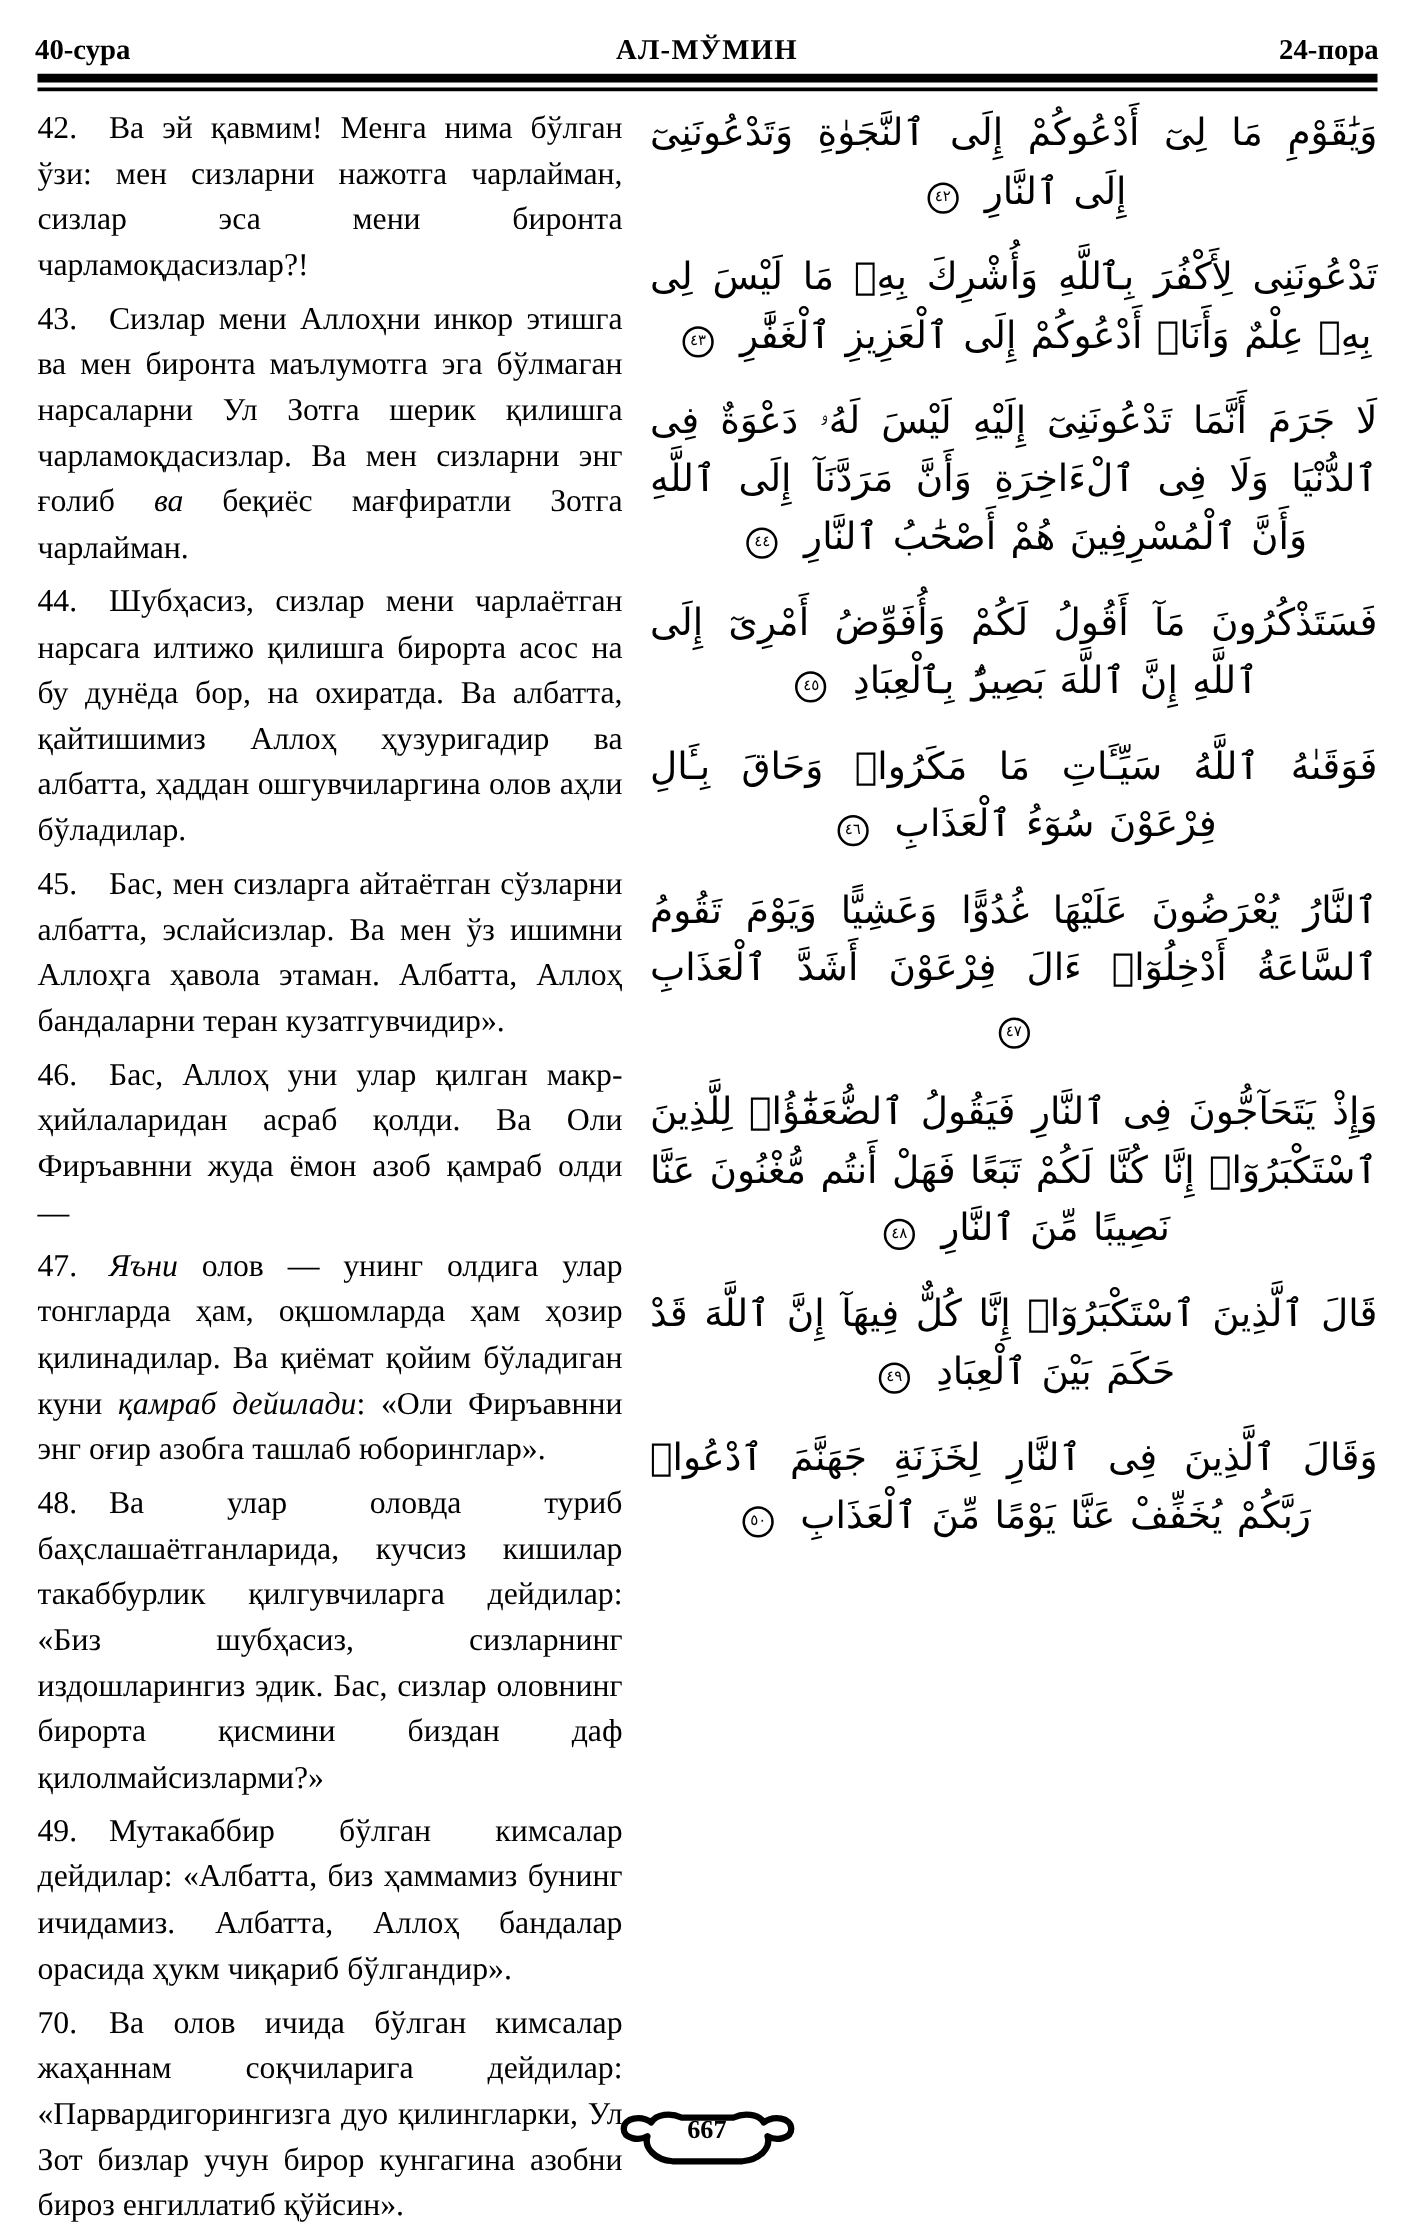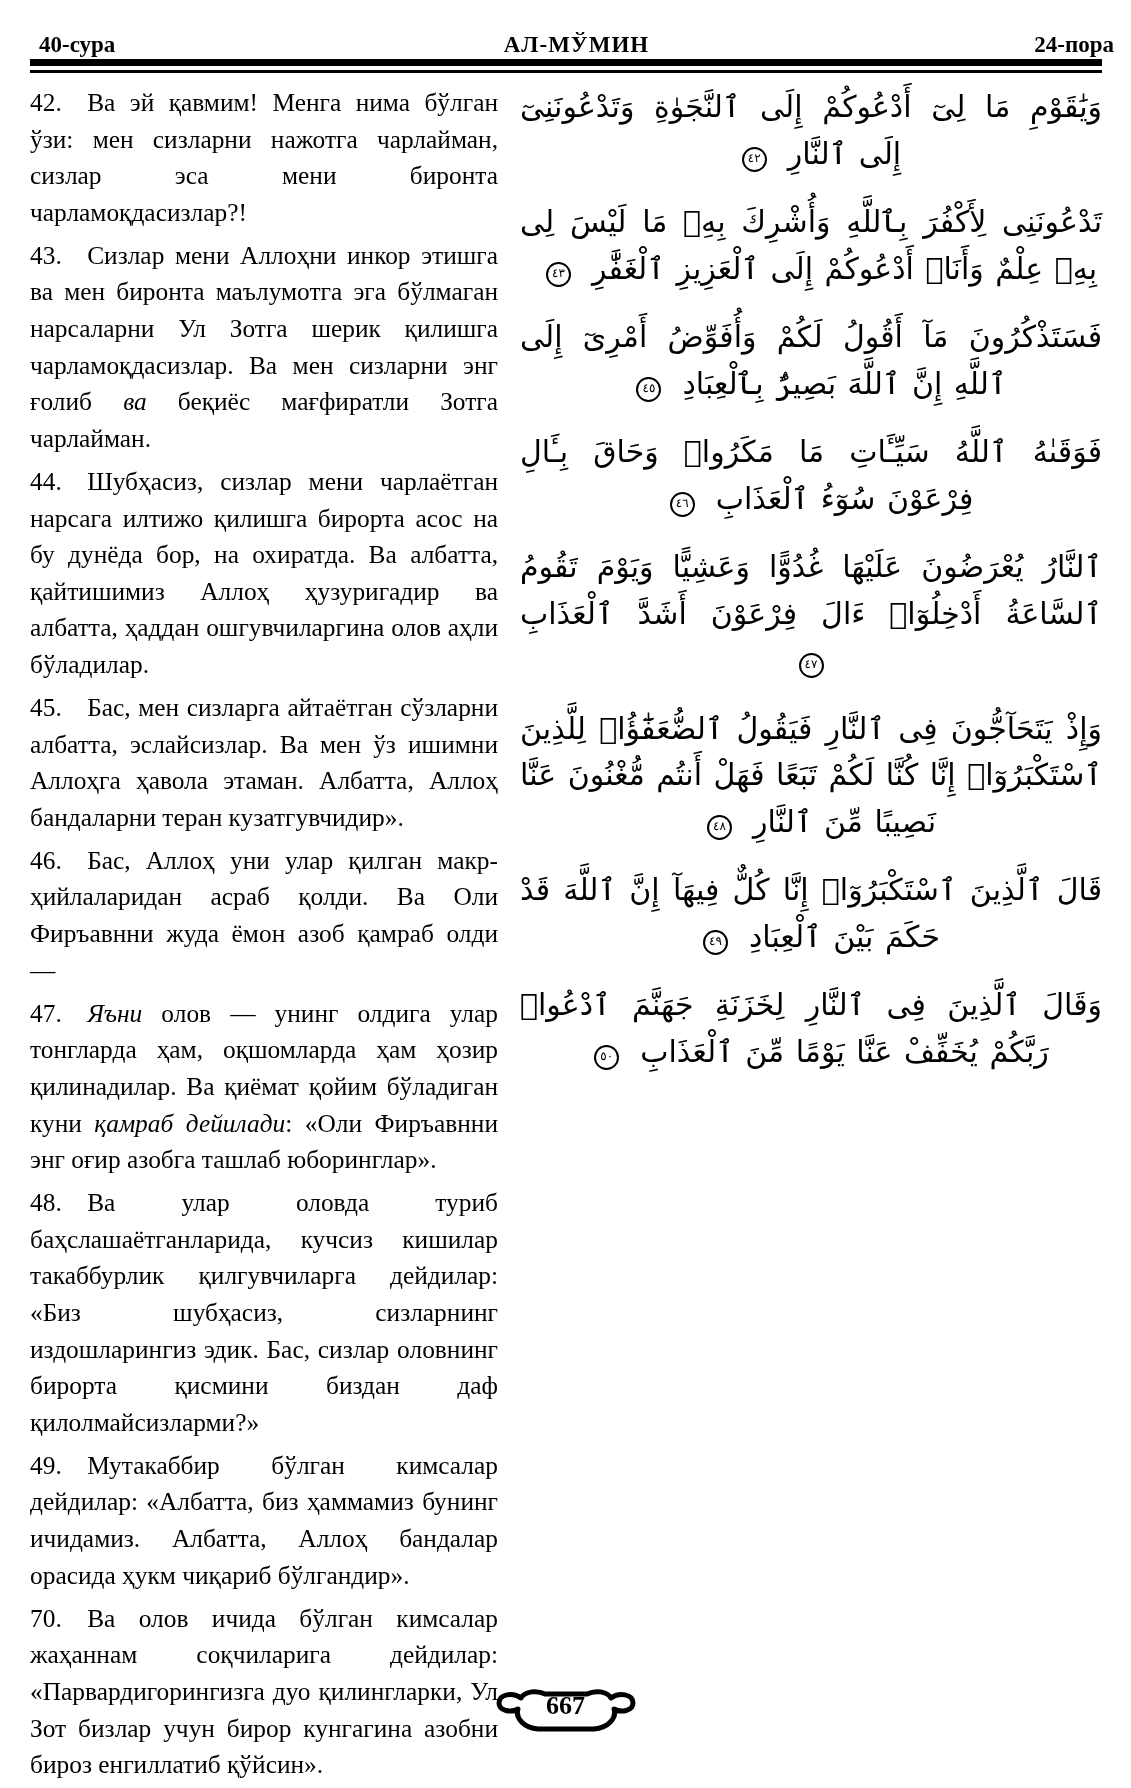--- a/index.html
+++ b/index.html
@@ -19,26 +19,26 @@
   .page {
     position: absolute;
     left: 0; top: 0;
     width: 1131px;
     height: 1788px;
   }
 
   
   .header {
     position: absolute;
-    left: 39px;
+    left: 28px;
     top: 22px;
     width: 1075px;
     height: 36px;
     display: flex;
-    align-items: flex-end;
+    align-items: center;
     justify-content: space-between;
     font-weight: bold;
     font-size: 23px;
     letter-spacing: 0px;
   }
   .header .hdr-left   { text-align: left; }
   .header .hdr-center {
     position: absolute;
     left: 0; right: 0;
     text-align: center;
@@ -140,21 +140,21 @@
     width: 150px;
     height: 46px;
   }
   .folio-ornament svg { display: block; }
   .folio-num {
     position: absolute;
     left: 0;
     top: 3px;
     width: 150px;
     text-align: center;
-    font-size: 26px;
+    font-size: 21px;
     font-weight: bold;
     font-family: "Liberation Serif", serif;
   }
 </style>
 </head>
 <body>
 
 <div class="page">
 
   <div class="header">
@@ -175,20 +175,21 @@
         <p><span class="vnum">46.</span>  <span>Бас, Аллоҳ уни улар қилган макр-ҳийлаларидан асраб қолди. Ва Оли Фиръавнни жуда ёмон азоб қамраб олди —</span></p>
         <p><span class="vnum">47.</span>  <i>Яъни</i><span> олов — унинг олдига улар тонгларда ҳам, оқшомларда ҳам ҳозир қилинадилар. Ва қиёмат қойим бўладиган куни </span><i>қамраб дейилади</i><span>: «Оли Фиръавнни энг оғир азобга ташлаб юборинглар».</span></p>
         <p><span class="vnum">48.</span>  <span>Ва улар оловда туриб баҳслашаётганларида, кучсиз кишилар такаббурлик қилгувчиларга дейдилар: «Биз шубҳасиз, сизларнинг издошларингиз эдик. Бас, сизлар оловнинг бирорта қисмини биздан даф қилолмайсизларми?»</span></p>
         <p><span class="vnum">49.</span>  <span>Мутакаббир бўлган кимсалар дейдилар: «Албатта, биз ҳаммамиз бунинг ичидамиз. Албатта, Аллоҳ бандалар орасида ҳукм чиқариб бўлгандир».</span></p>
         <p><span class="vnum">70.</span>  <span>Ва олов ичида бўлган кимсалар жаҳаннам соқчиларига дейдилар: «Парвардигорингизга дуо қилингларки, Ул Зот бизлар учун бирор кунгагина азобни бироз енгиллатиб қўйсин».</span></p>
       </div>
 
     <div class="col-ar" id="ar-col">
         <div class="ayah-block"><span>وَيَٰقَوْمِ مَا لِىٓ أَدْعُوكُمْ إِلَى ٱلنَّجَوٰةِ وَتَدْعُونَنِىٓ إِلَى ٱلنَّارِ</span><span class="ayah-mark">٤٢</span></div>
         <div class="ayah-block"><span>تَدْعُونَنِى لِأَكْفُرَ بِٱللَّهِ وَأُشْرِكَ بِهِۦ مَا لَيْسَ لِى بِهِۦ عِلْمٌ وَأَنَا۠ أَدْعُوكُمْ إِلَى ٱلْعَزِيزِ ٱلْغَفَّٰرِ</span><span class="ayah-mark">٤٣</span></div>
+        <div class="ayah-block"><span>لَا جَرَمَ أَنَّمَا تَدْعُونَنِىٓ إِلَيْهِ لَيْسَ لَهُۥ دَعْوَةٌ فِى ٱلدُّنْيَا وَلَا فِى ٱلْءَاخِرَةِ وَأَنَّ مَرَدَّنَآ إِلَى ٱللَّهِ وَأَنَّ ٱلْمُسْرِفِينَ هُمْ أَصْحَٰبُ ٱلنَّارِ</span><span class="ayah-mark">٤٤</span></div>
         <div class="ayah-block"><span>فَسَتَذْكُرُونَ مَآ أَقُولُ لَكُمْ وَأُفَوِّضُ أَمْرِىٓ إِلَى ٱللَّهِ إِنَّ ٱللَّهَ بَصِيرٌۢ بِٱلْعِبَادِ</span><span class="ayah-mark">٤٥</span></div>
         <div class="ayah-block"><span>فَوَقَىٰهُ ٱللَّهُ سَيِّـَٔاتِ مَا مَكَرُوا۟ وَحَاقَ بِـَٔالِ فِرْعَوْنَ سُوٓءُ ٱلْعَذَابِ</span><span class="ayah-mark">٤٦</span></div>
         <div class="ayah-block"><span>ٱلنَّارُ يُعْرَضُونَ عَلَيْهَا غُدُوًّا وَعَشِيًّا وَيَوْمَ تَقُومُ ٱلسَّاعَةُ أَدْخِلُوٓا۟ ءَالَ فِرْعَوْنَ أَشَدَّ ٱلْعَذَابِ</span><span class="ayah-mark">٤٧</span></div>
         <div class="ayah-block"><span>وَإِذْ يَتَحَآجُّونَ فِى ٱلنَّارِ فَيَقُولُ ٱلضُّعَفَٰٓؤُا۟ لِلَّذِينَ ٱسْتَكْبَرُوٓا۟ إِنَّا كُنَّا لَكُمْ تَبَعًا فَهَلْ أَنتُم مُّغْنُونَ عَنَّا نَصِيبًا مِّنَ ٱلنَّارِ</span><span class="ayah-mark">٤٨</span></div>
         <div class="ayah-block"><span>قَالَ ٱلَّذِينَ ٱسْتَكْبَرُوٓا۟ إِنَّا كُلٌّ فِيهَآ إِنَّ ٱللَّهَ قَدْ حَكَمَ بَيْنَ ٱلْعِبَادِ</span><span class="ayah-mark">٤٩</span></div>
         <div class="ayah-block"><span>وَقَالَ ٱلَّذِينَ فِى ٱلنَّارِ لِخَزَنَةِ جَهَنَّمَ ٱدْعُوا۟ رَبَّكُمْ يُخَفِّفْ عَنَّا يَوْمًا مِّنَ ٱلْعَذَابِ</span><span class="ayah-mark">٥٠</span></div>
       </div>
 
   </div>
 

